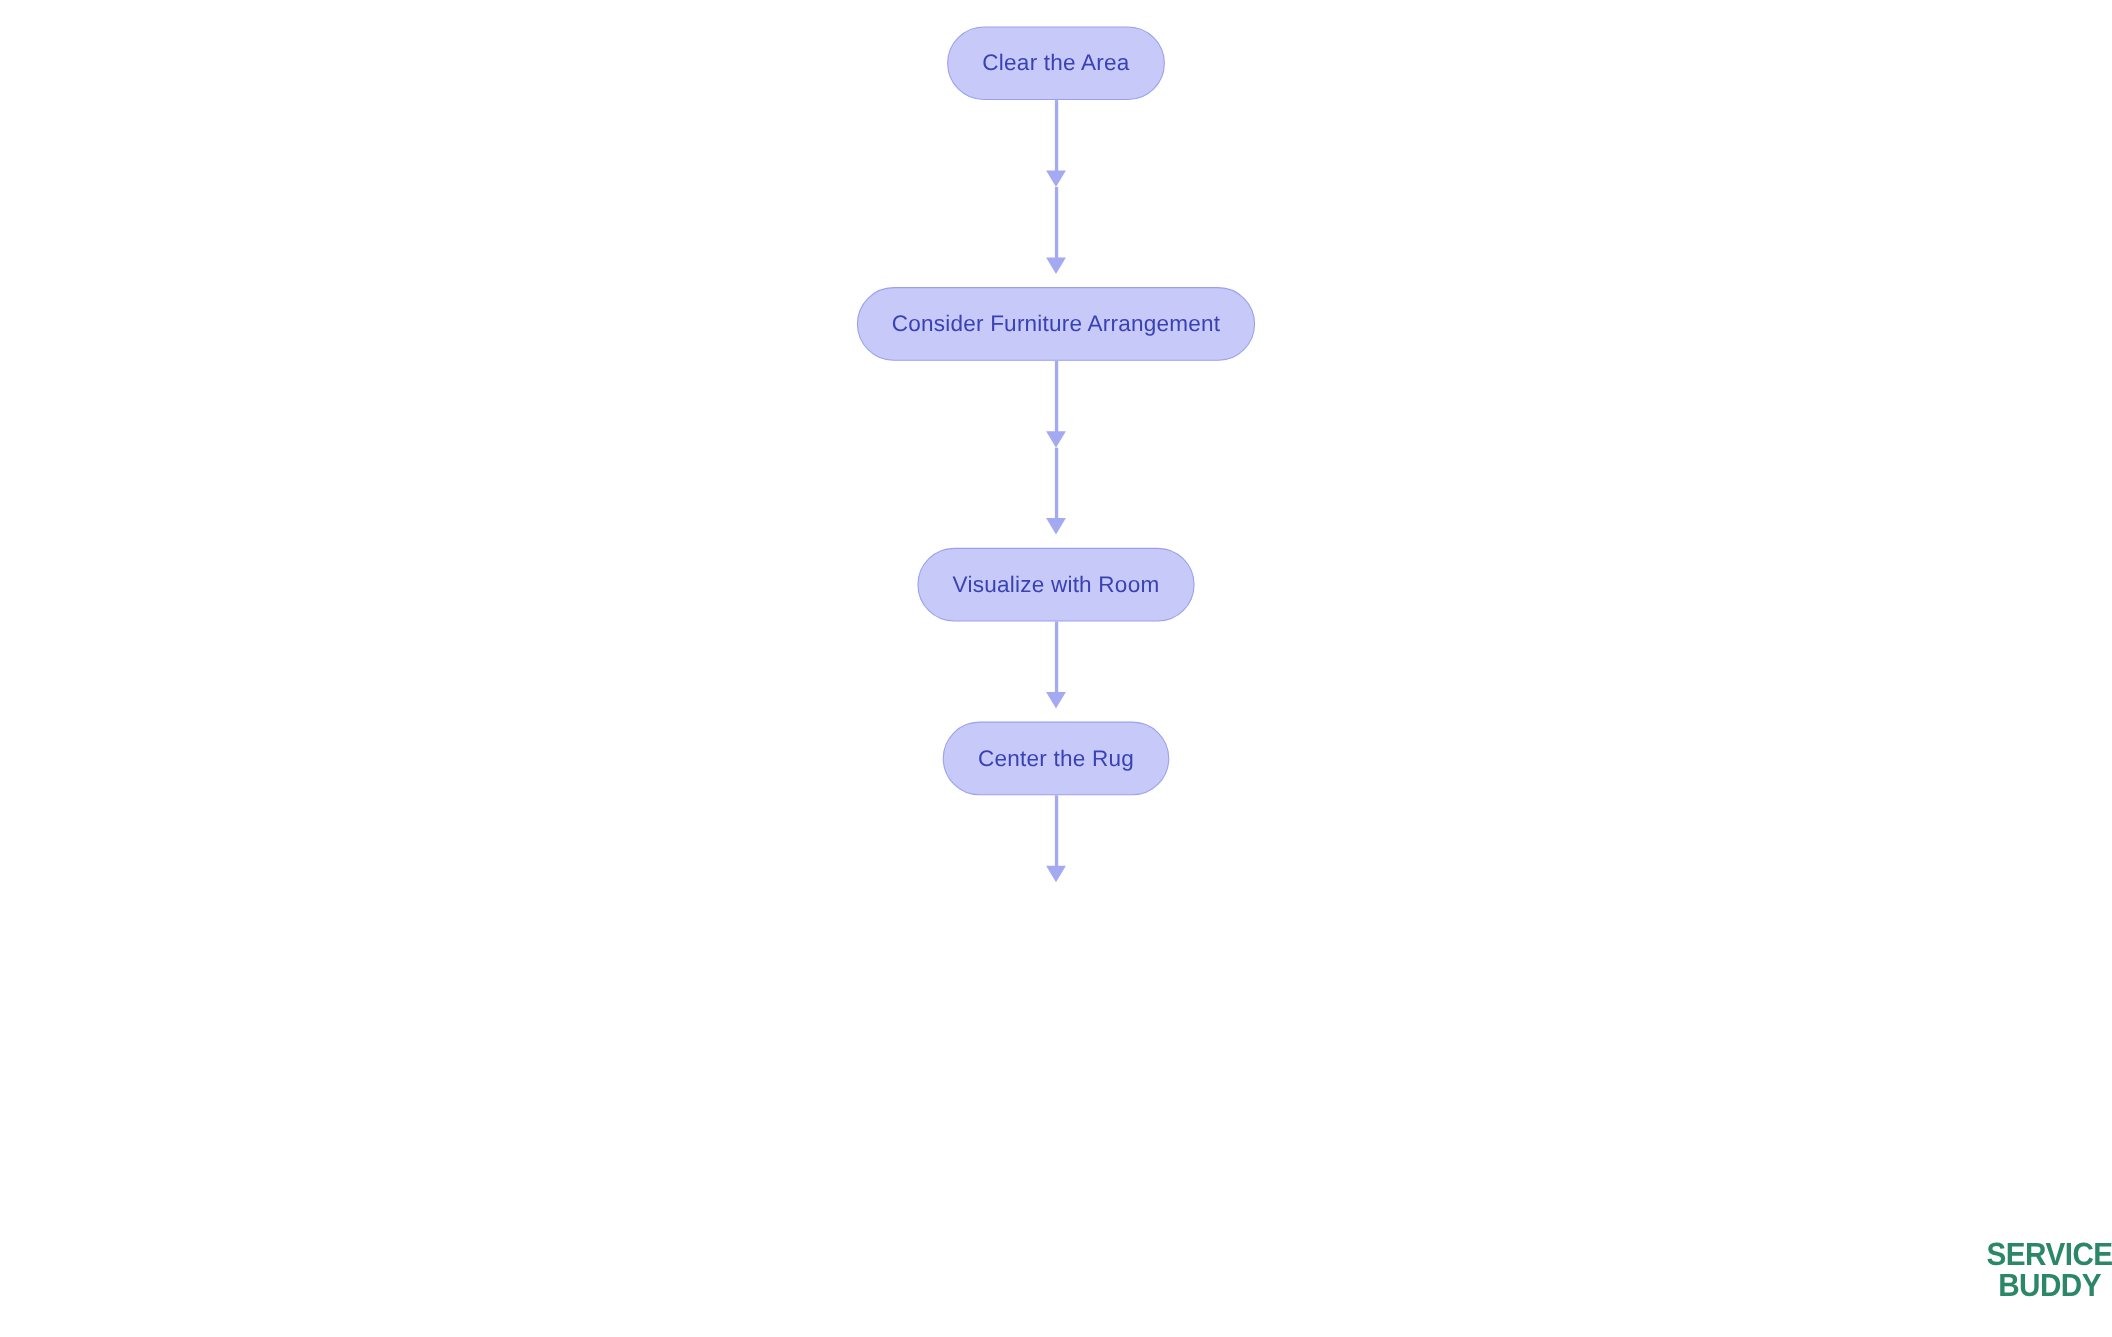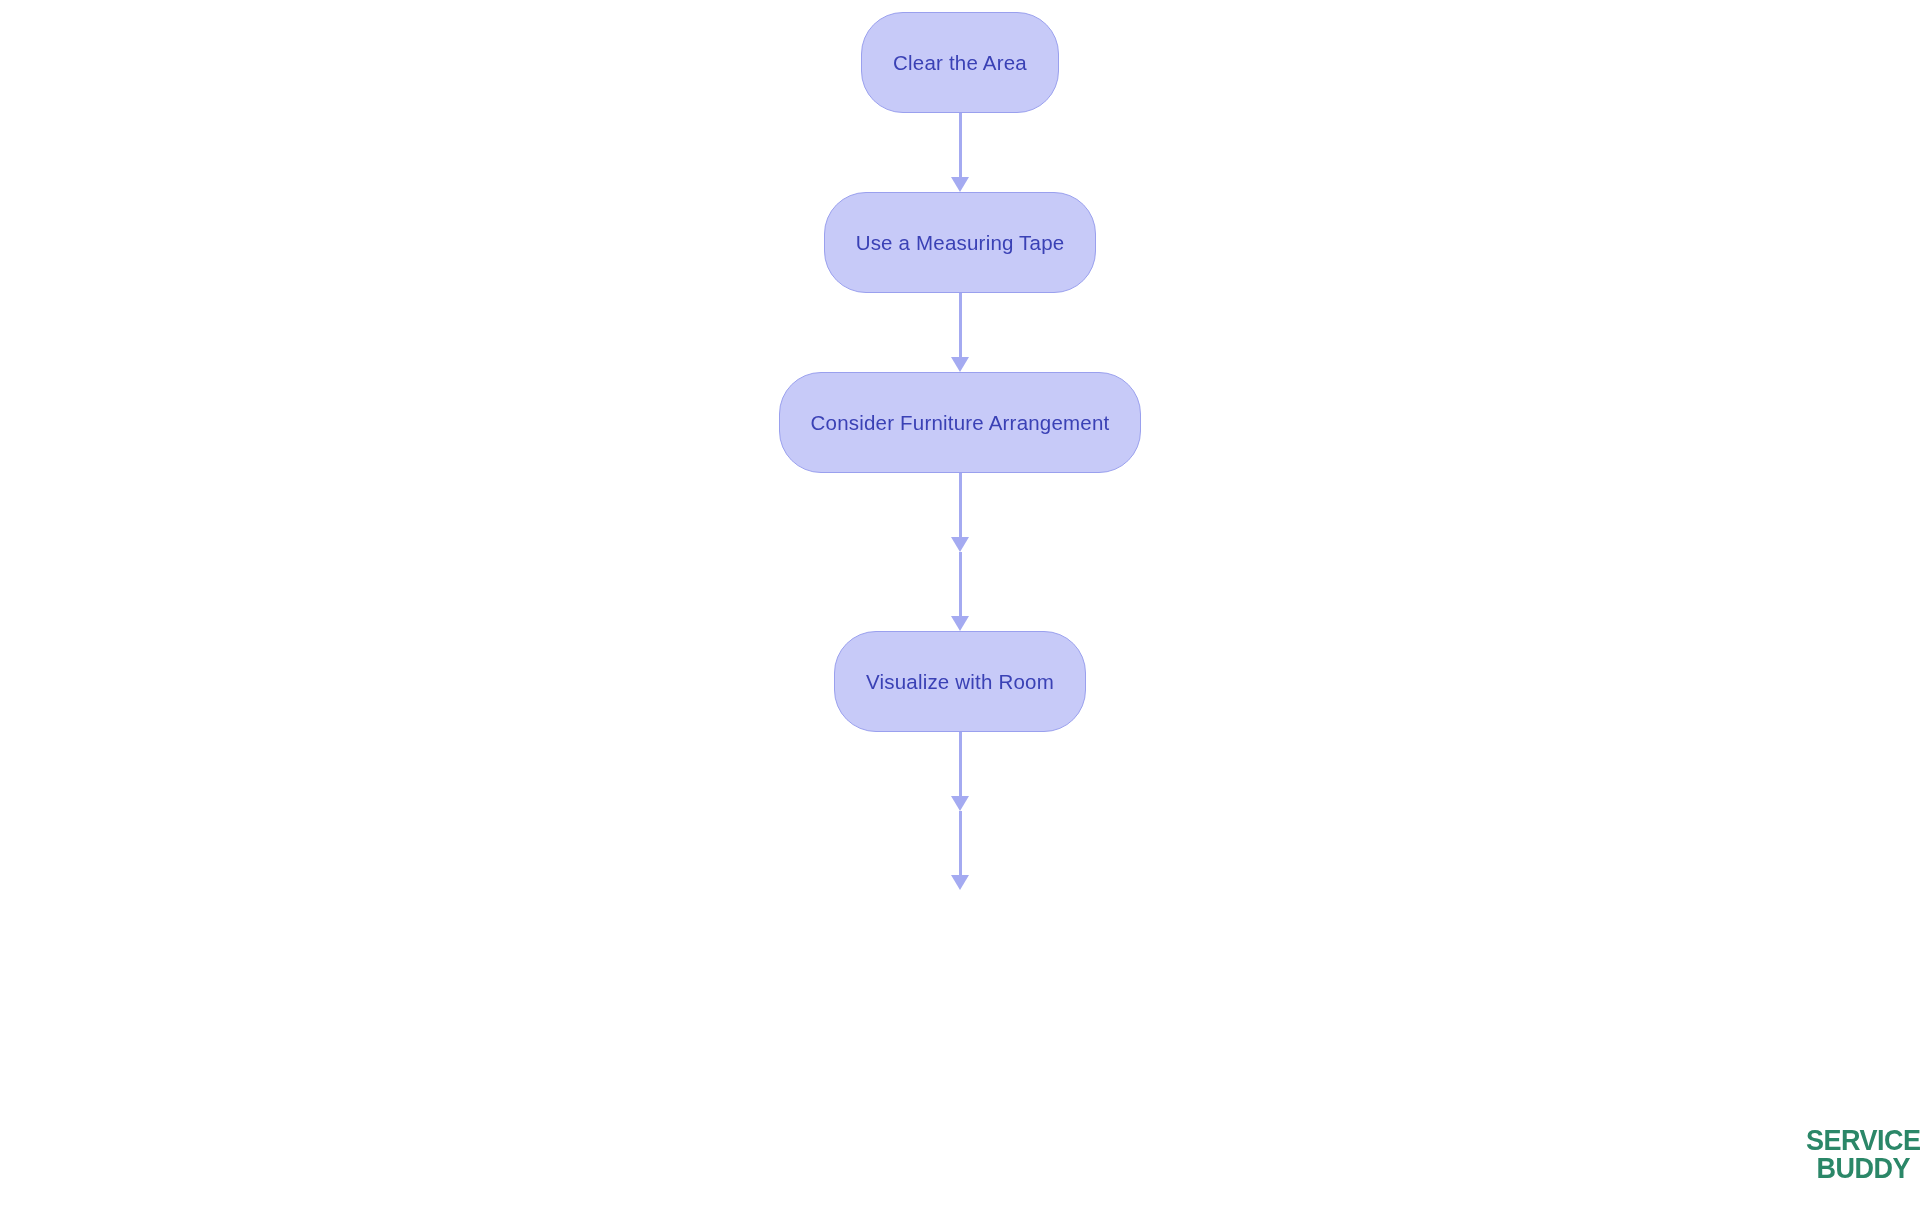--- a/index.html
+++ b/index.html
@@ -21,32 +21,33 @@
   .canvas {
     position: absolute;
     left: 0;
     top: 12px;
     width: 1920px;
     display: flex;
     flex-direction: column;
     align-items: center;
   }
   .node {
-    height: 101px;
+    height: 67px;
     padding: 0 31px;
     border-radius: 42px;
     background: var(--node-fill);
     border: 1.5px solid var(--node-border);
     color: var(--node-text);
     font-size: 20.5px;
     letter-spacing: 0.2px;
     display: flex;
     align-items: center;
     justify-content: flex-start;
     white-space: nowrap;
+    margin-top: 12px;
   }
   .connector {
     height: 79px;
     width: 20px;
     display: flex;
     flex-direction: column;
     align-items: center;
   }
   .connector .line {
     width: 3px;
@@ -91,23 +92,20 @@
 
   <div class="node">
     <span>Clear the Area</span>
   </div>
 
   <div class="connector">
     <div class="line"></div>
     <div class="head"></div>
   </div>
 
-  <div class="node">
-    <span>Use a Measuring Tape</span>
-  </div>
 
   <div class="connector">
     <div class="line"></div>
     <div class="head"></div>
   </div>
 
   <div class="node">
     <span>Consider Furniture Arrangement</span>
   </div>
 
@@ -124,20 +122,23 @@
 
   <div class="node">
     <span>Visualize with Room</span>
   </div>
 
   <div class="connector">
     <div class="line"></div>
     <div class="head"></div>
   </div>
 
+  <div class="node">
+    <span>Center the Rug</span>
+  </div>
 
   <div class="connector">
     <div class="line"></div>
     <div class="head"></div>
   </div>
 
 
 </div>
 
 <div class="logo">

